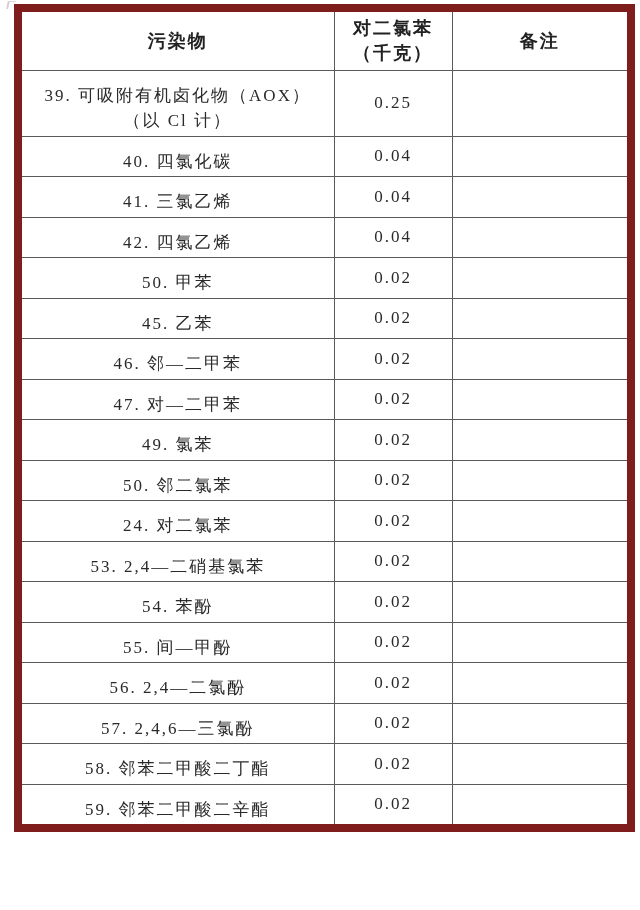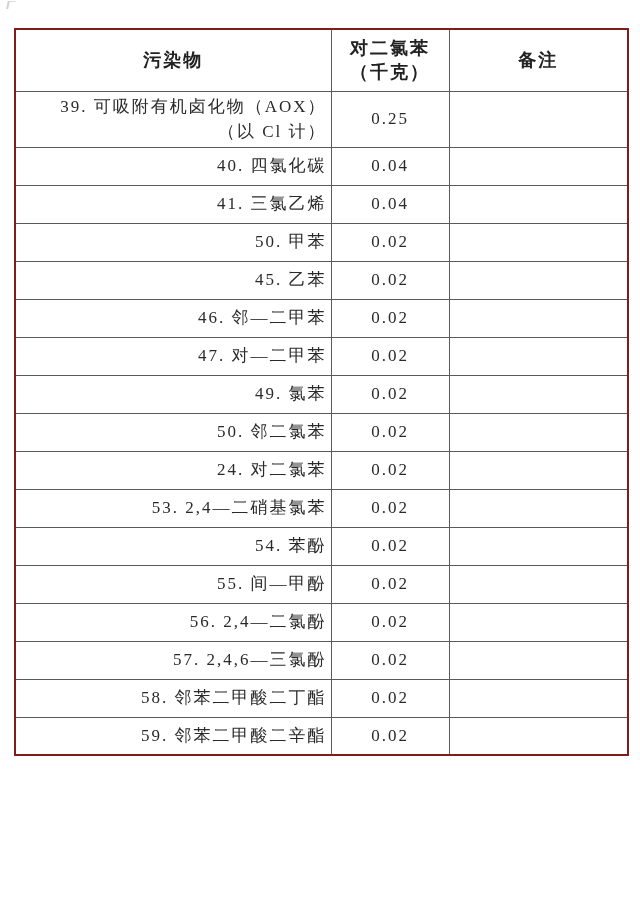--- a/index.html
+++ b/index.html
@@ -22,25 +22,25 @@
     width: 6px;
     height: 7px;
     border-left: 2px solid #c9c9c9;
     border-top: 1px solid #d6d6d6;
     transform: skewX(-12deg);
     opacity: 0.85;
   }
   table.pollutant-table {
     position: absolute;
     left: 14px;
-    top: 28px;
+    top: 4px;
     width: 613px;
     table-layout: fixed;
     border-collapse: collapse;
-    border: 2px solid #7f1d1d;
+    border: 8px solid #7f1d1d;
   }
   col.c1 { width: 316px; }
   col.c2 { width: 118px; }
   col.c3 { width: 179px; }
   th, td {
     border: 1px solid #5a5a5a;
     overflow: hidden;
     vertical-align: middle;
     background: #ffffff;
   }
@@ -54,22 +54,22 @@
     color: #222222;
     white-space: pre-line;
     line-height: 1.35;
     padding: 0;
   }
   tbody tr { height: 38px; }
   tbody tr:first-child { height: 56px; }
   td.name {
     font-size: 17px;
     letter-spacing: 2px;
-    text-align: right;
-    padding: 2px 4px 2px 4px;
+    text-align: center;
+    padding: 12px 4px 2px 4px;
     white-space: pre-line;
     line-height: 1.5;
   }
   td.value {
     font-size: 17px;
     letter-spacing: 2px;
     text-align: center;
     padding: 8px;
   }
   td.remark {
@@ -109,20 +109,25 @@
     <td class="value">0.04</td>
     <td class="remark"></td>
   </tr>
 
   <tr>
     <td class="name">41. 三氯乙烯</td>
     <td class="value">0.04</td>
     <td class="remark"></td>
   </tr>
 
+  <tr>
+    <td class="name">42. 四氯乙烯</td>
+    <td class="value">0.04</td>
+    <td class="remark"></td>
+  </tr>
 
 
   <tr>
     <td class="name">50. 甲苯</td>
     <td class="value">0.02</td>
     <td class="remark"></td>
   </tr>
 
   <tr>
     <td class="name">45. 乙苯</td>

